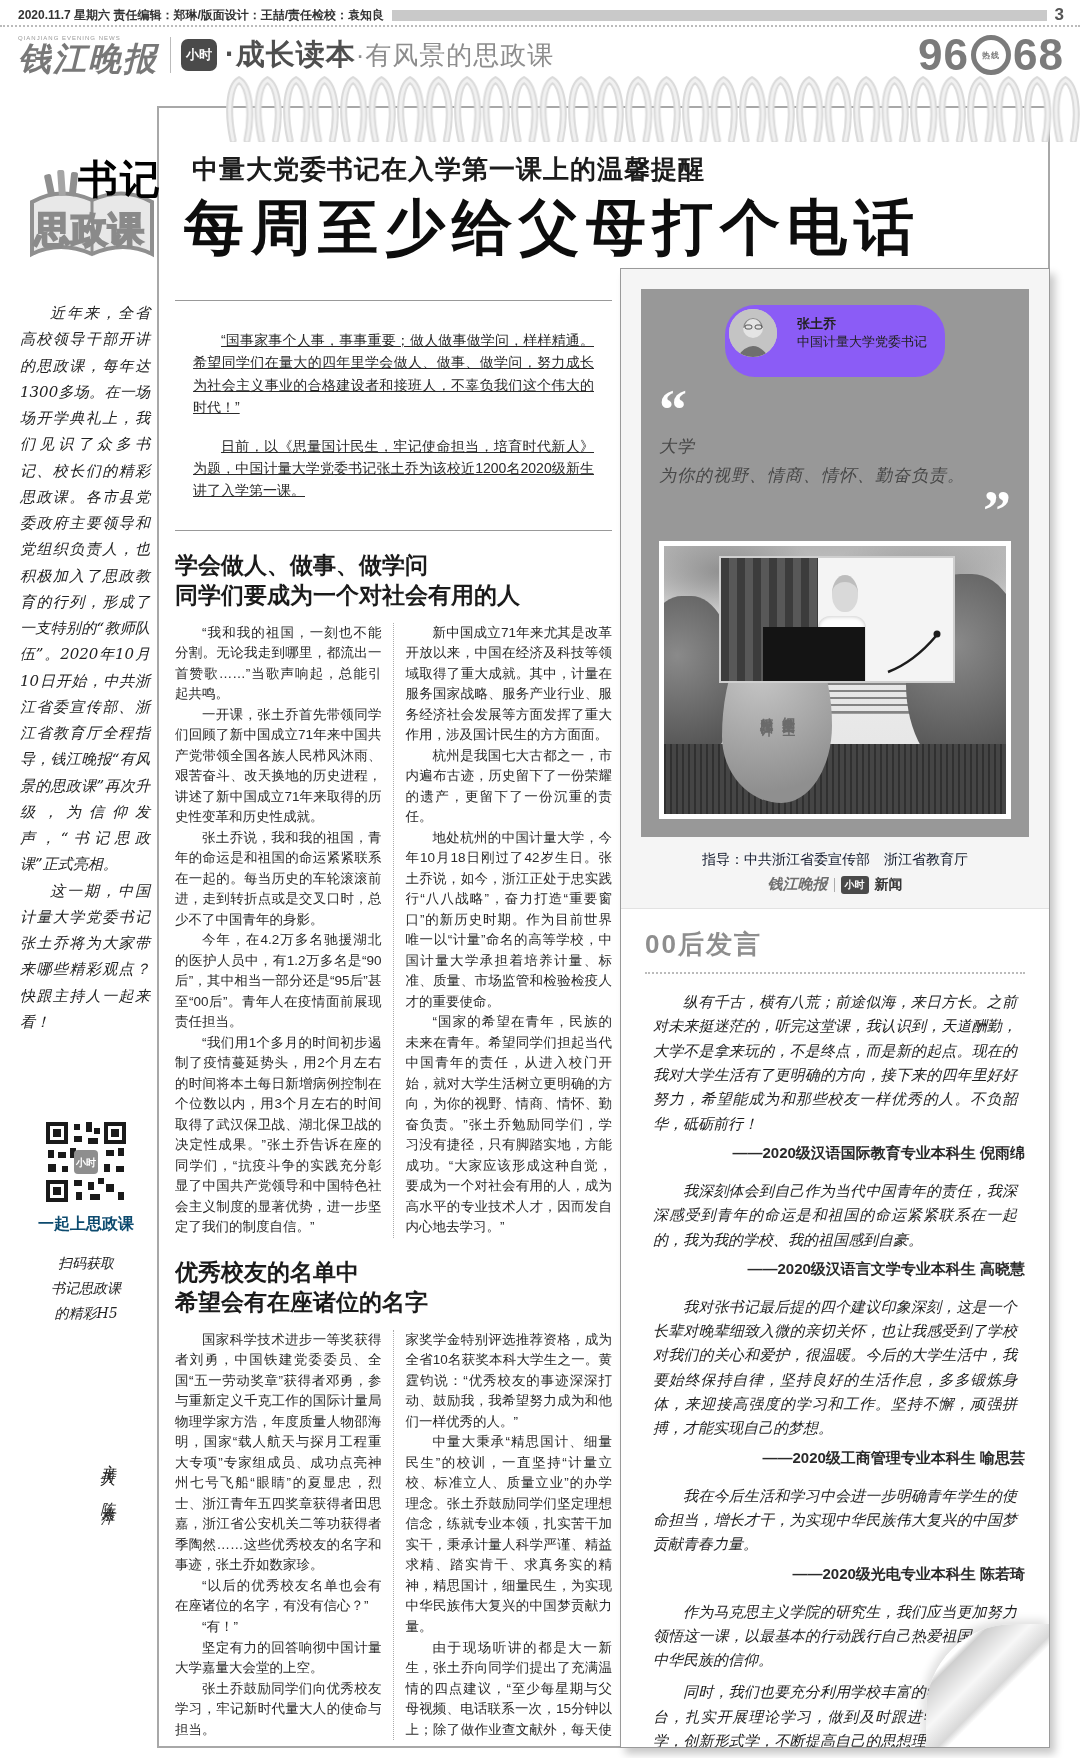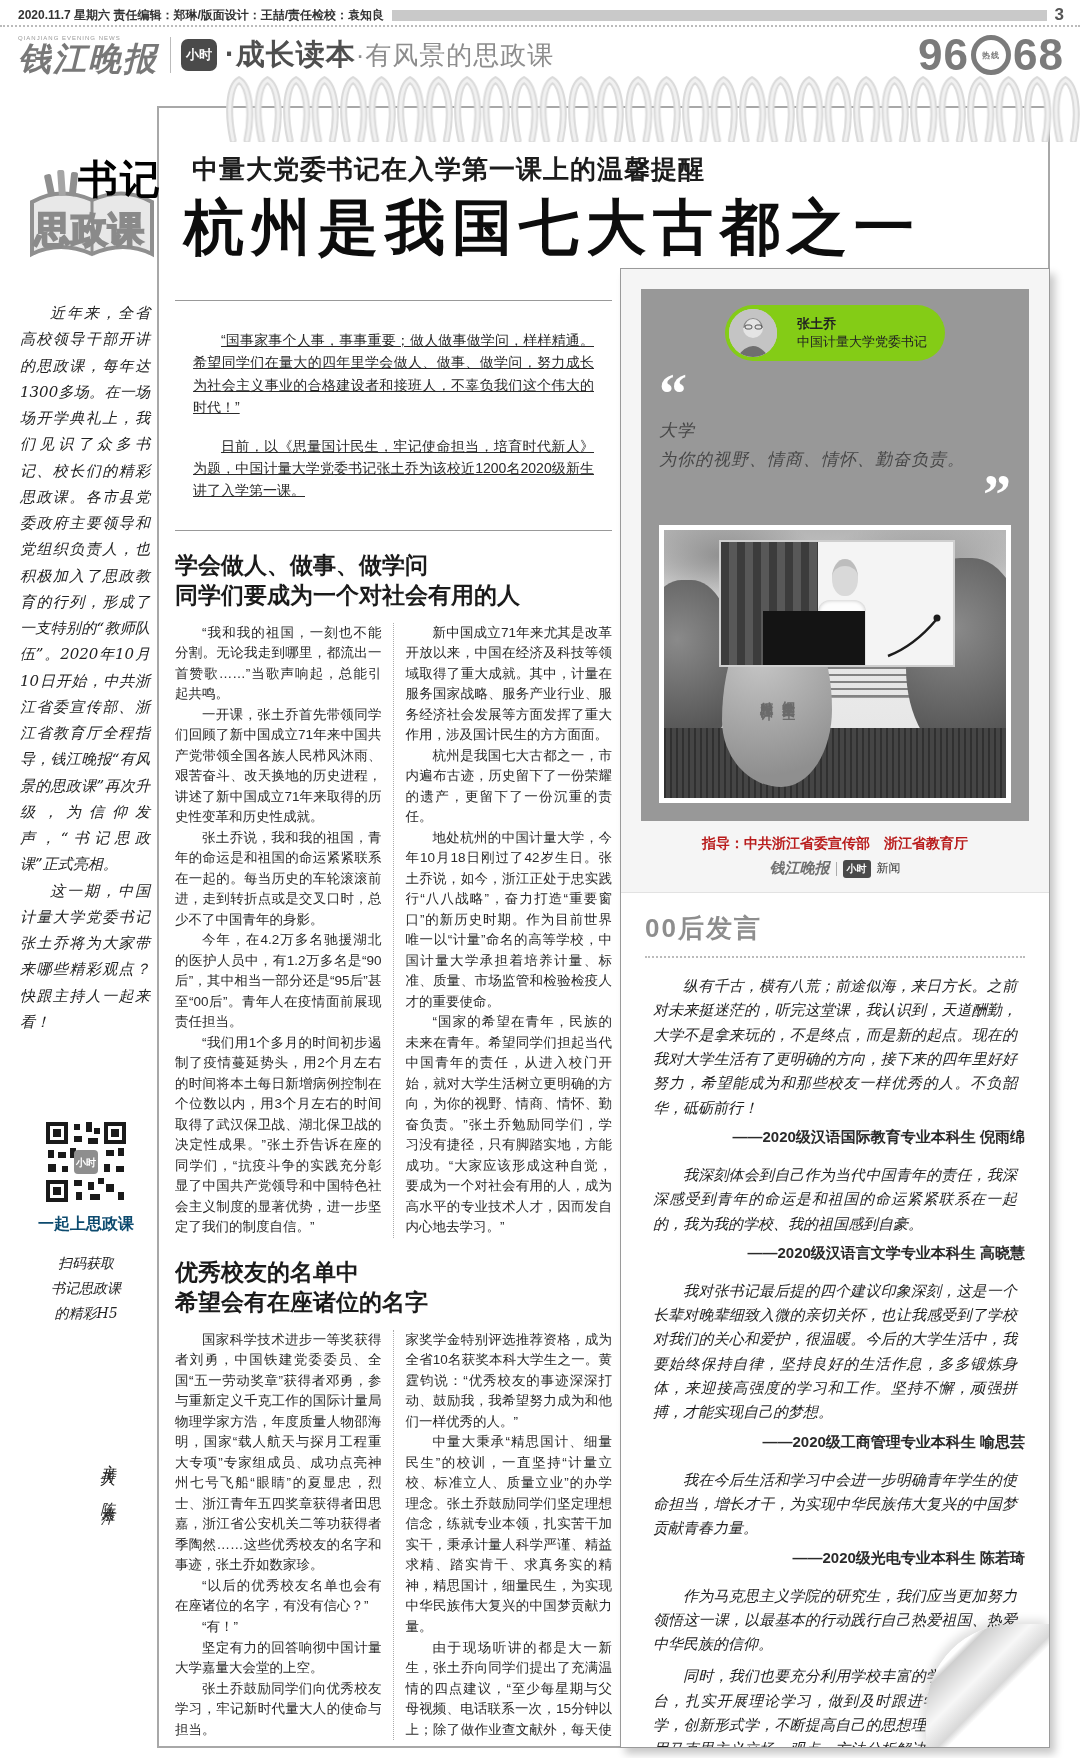--- a/index.html
+++ b/index.html
@@ -57,21 +57,21 @@
   .lede p{margin:16px;text-indent:2em;text-align:justify;text-decoration:underline;}
   .sec-head{margin:20px 0 12px;font-size:23px;font-weight:900;color:#1b1b1b;line-height:1.3;}
   .cols{column-count:2;column-gap:24px;column-rule:1px dotted #aaa;font-size:13.5px;line-height:1.52;color:#2a2a2a;}
   .para{margin:0;text-indent:2em;text-align:justify;}
 
   
   .panel{position:absolute;left:620px;top:268px;width:430px;height:1480px;border:1px solid #9a9a9a;background:#fff;box-sizing:border-box;box-shadow:5px 6px 8px rgba(0,0,0,.22);overflow:hidden;}
   .panel-top{background:#f5f5f5;border-bottom:1px solid #e2e2e2;padding:20px 20px 14px;}
   .quote-card{background:#989898;padding:16px 18px 18px;}
   .pill-row{display:flex;justify-content:center;}
-  .speaker-pill{display:flex;align-items:center;background:#84cc16;border-radius:30px;padding:4px 18px 4px 4px;gap:20px;}
+  .speaker-pill{display:flex;align-items:center;background:#8b5cf6;border-radius:30px;padding:4px 18px 20px 4px;gap:20px;}
   .avatar{width:48px;height:48px;border-radius:50%;overflow:hidden;background:#cfcfcf;flex:none;}
   .sp-name{font-size:13px;font-weight:bold;color:#222;line-height:1.4;}
   .sp-title{font-size:13px;color:#222;line-height:1.4;}
   .q-open,.q-close{font-family:"Liberation Serif",serif;font-weight:900;font-size:56px;color:#fff;line-height:.7;}
   .q-open{margin:14px 0 2px;}
   .q-close{text-align:right;margin:2px 0 0;}
   .q-l1,.q-l2{font-family:"DejaVu Serif","Liberation Serif",serif;font-style:italic;color:#474747;font-size:17px;line-height:1.7;letter-spacing:1px;}
   .photo{position:relative;margin-top:10px;height:268px;border:5px solid #fff;overflow:hidden;background:linear-gradient(180deg,#b5b5b5,#ececec 45%,#e2e2e2);}
   .ph-cloud{position:absolute;border-radius:50%;}
   .c1{left:-30px;top:-20px;width:180px;height:90px;background:radial-gradient(closest-side,#8f8f8f,transparent);}
@@ -88,26 +88,26 @@
       background:radial-gradient(circle at 35% 30%,#c6c6c6,#8f8f8f 80%);
       border-radius:52% 48% 46% 54%/64% 58% 42% 36%;display:flex;justify-content:center;align-items:center;gap:4px;}
   .stone-col{writing-mode:vertical-rl;font-family:"Liberation Serif",serif;font-weight:bold;font-size:13px;color:#6b6b6b;letter-spacing:2px;}
   .ph-inset{position:absolute;left:16%;top:10px;width:68%;height:46%;border:2px solid #cfcfcf;background:#f4f4f4;overflow:hidden;}
   .inset-curtain{position:absolute;left:0;top:0;width:42%;height:100%;
       background:repeating-linear-gradient(90deg,#3c3c3c 0 8px,#585858 8px 16px);}
   .inset-head{position:absolute;left:48%;top:14%;width:26px;height:30px;border-radius:50% 50% 46% 46%;background:#d9d9d9;border-top:7px solid #bdbdbd;}
   .inset-body{position:absolute;left:42%;top:47%;width:48px;height:60%;border-radius:12px 12px 0 0;background:#fdfdfd;box-shadow:inset 0 0 4px #bbb;}
   .inset-screen{position:absolute;left:18%;bottom:-4%;width:44%;height:48%;background:#141414;}
   .inset-mic{position:absolute;right:4%;bottom:6%;}
-  .credit{margin-top:14px;text-align:center;font-size:14px;font-weight:bold;color:#b91c1c;}
+  .credit{margin-top:14px;text-align:center;font-size:14px;font-weight:normal;color:#0f172a;}
   .logo-line{margin-top:6px;display:flex;justify-content:center;align-items:center;gap:6px;}
   .logo-paper{font-family:"Liberation Serif",serif;font-style:italic;font-weight:bold;font-size:15px;color:#6e6e6e;}
   .logo-sep{width:1px;height:14px;background:#aaa;}
   .logo-app{background:#4a4a4a;color:#fff;font-size:10px;font-weight:bold;padding:2px 4px;border-radius:3px;}
-  .logo-news{font-size:12px;font-weight:400;color:#333;}
+  .logo-news{font-size:14px;font-weight:700;color:#333;}
 
   .voices{padding:18px 24px 0;}
   .voices-head{font-size:26px;font-weight:900;color:#8e8e8e;letter-spacing:2px;border-bottom:2px dotted #bbb;padding-bottom:10px;}
   .voice{margin-top:16px;}
   .voice p{margin:8px;text-indent:2em;font-family:"DejaVu Serif","Liberation Serif",serif;font-style:italic;font-size:15px;line-height:1.62;color:#1e1e1e;text-align:justify;}
   .byline{margin-top:4px;text-align:right;font-family:"Liberation Sans",sans-serif;font-size:15px;font-weight:bold;color:#2a2a2a;}
 
   .curl{position:absolute;right:-2px;bottom:-2px;width:125px;height:125px;
       background:linear-gradient(315deg,#ffffff 0 42%,#d8d8d8 46%,#f7f7f7 58%,#cfcfcf 74%,#ffffff 77%);
       border-top-left-radius:70% 70%;box-shadow:-4px -4px 8px rgba(0,0,0,.12);}
@@ -158,21 +158,21 @@
       <line x1="72" y1="32" x2="72" y2="86" stroke="#8f8f8f" stroke-width="3"></line>
       <rect x="26" y="6" width="7" height="22" rx="2" fill="#8f8f8f" transform="rotate(-12 30 17)"></rect>
       <rect x="38" y="2" width="7" height="26" rx="2" fill="#a5a5a5" transform="rotate(-4 41 15)"></rect>
       <rect x="50" y="4" width="7" height="24" rx="2" fill="#8f8f8f" transform="rotate(6 53 16)"></rect>
     </svg>
     <span class="stamp-l1">书记</span>
     <span class="stamp-l2">思政课</span>
   </div>
 
   <div class="kicker">中量大党委书记在入学第一课上的温馨提醒</div>
-  <div class="main-title">杭州是我国七大古都之一</div>
+  <div class="main-title">每周至少给父母打个电话</div>
 
   <div class="left-col">
     <p>近年来，全省高校领导干部开讲的思政课，每年达1300多场。在一场场开学典礼上，我们见识了众多书记、校长们的精彩思政课。各市县党委政府主要领导和党组织负责人，也积极加入了思政教育的行列，形成了一支特别的“教师队伍”。2020年10月10日开始，中共浙江省委宣传部、浙江省教育厅全程指导，钱江晚报“有风景的思政课”再次升级，为信仰发声，“书记思政课”正式亮相。</p>
     <p>这一期，中国计量大学党委书记张土乔将为大家带来哪些精彩观点？快跟主持人一起来看！</p>
   </div>
 
   <div class="qr-block">
     <svg width="84" height="84" viewBox="0 0 84 84">
       <rect width="84" height="84" fill="#fff"></rect>
       <g fill="#1a1a1a">

